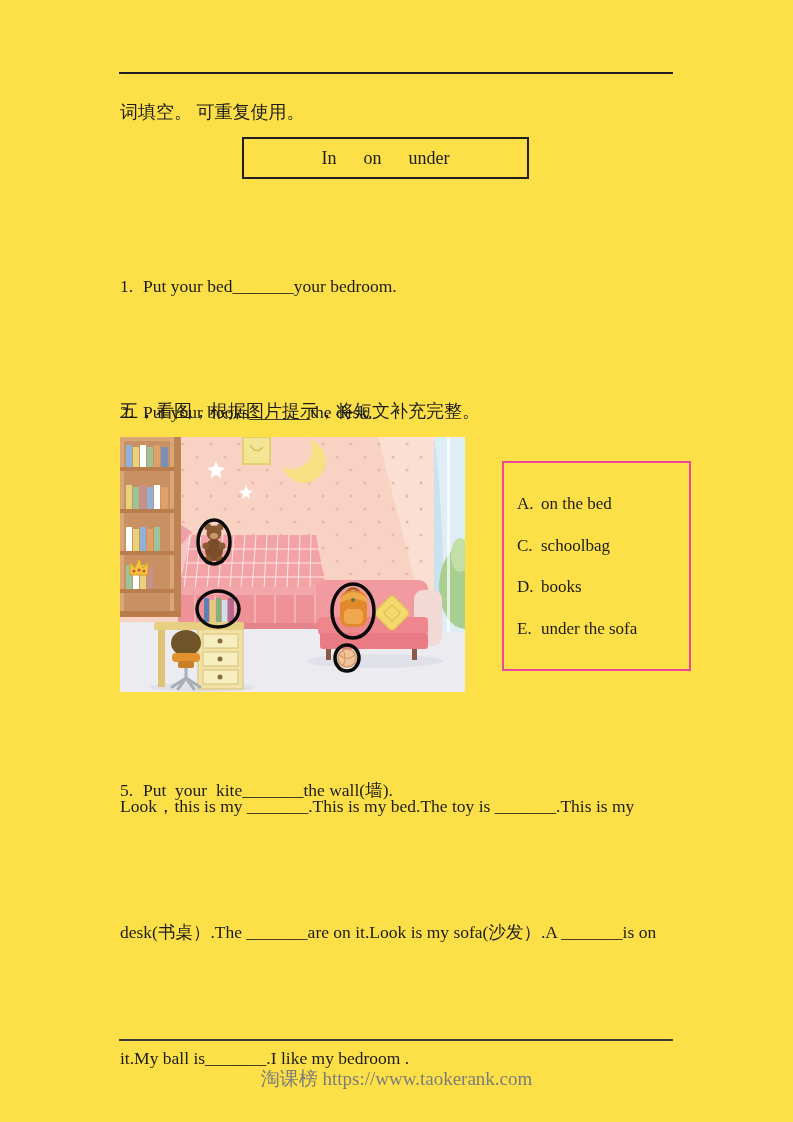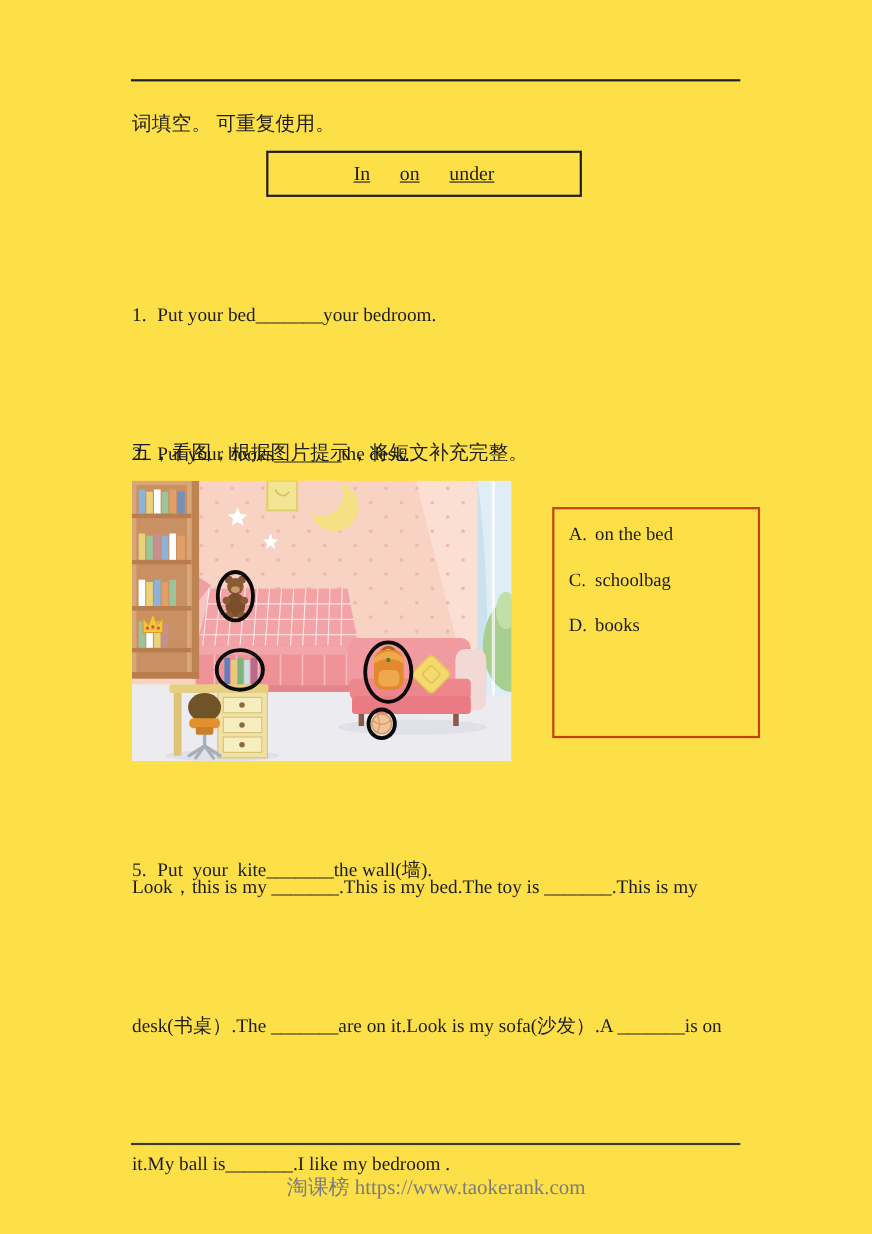--- a/index.html
+++ b/index.html
@@ -4,28 +4,28 @@
 <style>
   html,body{margin:0;padding:0;background:#ffffff;}
   .page{position:relative;width:793px;height:1122px;background:#fde047;overflow:hidden;
         font-family:"Liberation Serif","DejaVu Serif",serif;color:#1c1c1c;}
   .rule{position:absolute;height:0;border-top:2px solid #1f1f1f;}
   .rule-top{left:119px;top:72px;width:554px;}
   .rule-bottom{left:119px;top:1039px;width:554px;border-top-color:#3c3c3c;}
   .instruction{position:absolute;left:120px;top:100px;font-size:18px;white-space:pre;}
   .word-bank{position:absolute;left:242px;top:137px;width:287px;height:42px;box-sizing:border-box;
              border:2px solid #1f1f1f;display:flex;align-items:center;justify-content:center;
-             gap:27px;font-size:18px;text-decoration:underline;}
+             gap:27px;font-size:18px;}
   .fill-list{position:absolute;left:120px;top:181px;font-size:17.5px;line-height:42px;white-space:pre;}
   .fill-list .num{display:inline-block;width:23px;}
   .h5{position:absolute;left:120px;top:399px;font-size:18px;white-space:pre;text-align:center;}
   .illus{position:absolute;left:120px;top:437px;width:345px;height:255px;}
   .illus svg{display:block;width:345px;height:255px;}
   .opts{position:absolute;left:502px;top:461px;width:189px;height:210px;box-sizing:border-box;
-        border:2px solid #c2410c;padding:2px 0 0 13px;font-size:17px;line-height:41.6px;}
+        border:2px solid #ec4899;padding:20px 0 0 13px;font-size:17px;line-height:41.6px;}
   .opts .row{white-space:pre;}
   .opts .lab{display:inline-block;min-width:24px;}
   .passage{position:absolute;left:120px;top:701px;font-size:17.5px;line-height:42px;white-space:pre;}
   .h6{position:absolute;left:120px;top:960px;font-size:18px;white-space:pre;}
   .footer{position:absolute;left:0;top:1066px;width:793px;text-align:center;
           font-family:Liberation Serif, serif;font-size:19px;color:#7c7c7c;}
 </style>
 </head>
 <body>
 
@@ -214,20 +214,21 @@
         <ellipse cx="233" cy="174" rx="21" ry="27"></ellipse>
         <ellipse cx="227" cy="221" rx="12" ry="13"></ellipse>
       </g>
     </svg>
   </div>
 
   <div class="opts">
     <div class="row"><span class="lab">A.</span><span>on the bed</span></div>
     <div class="row"><span class="lab">C.</span><span>schoolbag</span></div>
     <div class="row"><span class="lab">D.</span><span>books</span></div>
+    <div class="row"><span class="lab">E.</span><span>under the sofa</span></div>
   </div>
 
   <div class="passage">
     <div>Look，this is my _______.This is my bed.The toy is _______.This is my</div>
     <div>desk(书桌）.The _______are on it.Look is my sofa(沙发）.A _______is on</div>
     <div>it.My ball is_______.I like my bedroom .</div>
   </div>
 
 
   <div class="rule rule-bottom"></div>

